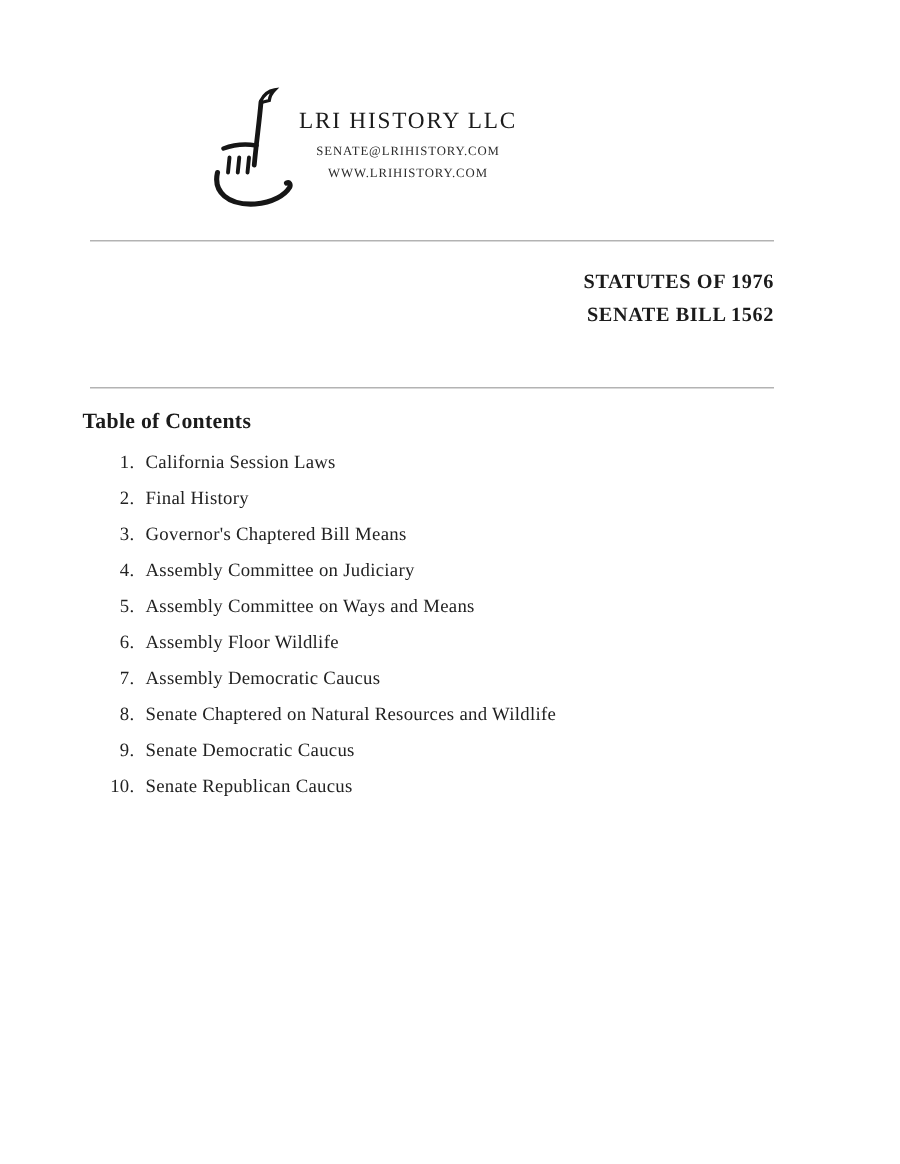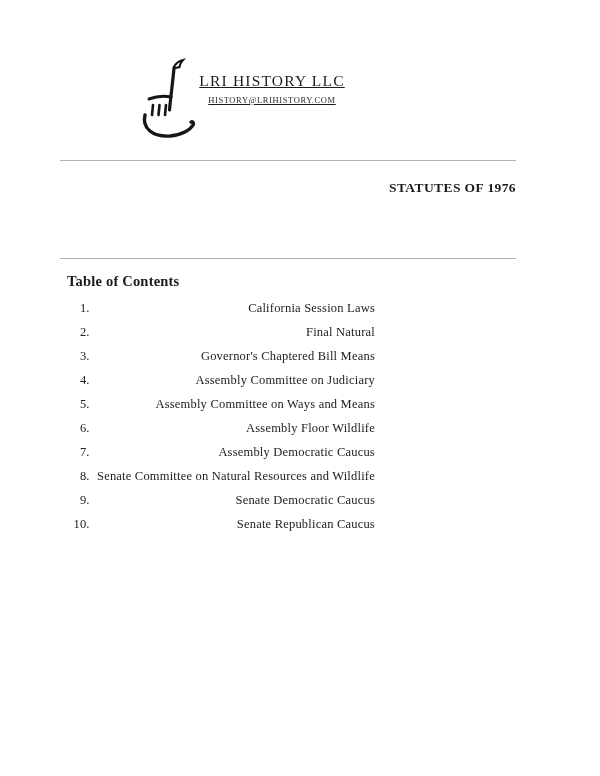--- a/index.html
+++ b/index.html
@@ -1,41 +1,41 @@
 <!DOCTYPE html>
 <html><head>
 <meta charset="utf-8">
 <style>
   html,body{margin:0;padding:0;background:#ffffff;}
   body{width:600px;height:776px;font-family:"Liberation Serif", serif;color:#1c1c1c;}
   .page{position:relative;width:600px;height:776px;background:#ffffff;overflow:hidden;}
 
   
   .logo{position:absolute;left:138px;top:58px;width:74px;height:88px;}
-  .contact{position:absolute;left:0;top:72px;width:544px;text-align:center;text-decoration:underline;}
+  .contact{position:absolute;left:0;top:72px;width:544px;text-align:center;}
   .company{font-size:15.5px;letter-spacing:1.2px;color:#1b1b1b;}
   .contact-line{font-size:8.5px;letter-spacing:0.6px;margin-top:5px;color:#2a2a2a;}
   .phone-line{font-size:8.5px;letter-spacing:0.3px;margin-top:4px;color:#2a2a2a;}
 
   
   .rule{position:absolute;left:60px;right:84px;border-top:1px solid #b3b3b3;height:0;}
   .rule-1{top:160px;}
   .rule-2{top:258px;}
 
   
   .statutes{position:absolute;right:84px;top:177px;text-align:right;font-weight:bold;
             font-size:13.5px;letter-spacing:0.4px;line-height:21.5px;color:#1b1b1b;}
   .statutes div{white-space:pre;}
 
   
-  .toc-title{position:absolute;left:67px;top:273px;font-weight:bold;font-size:14.5px;
+  .toc-title{position:absolute;left:55px;top:273px;font-weight:bold;font-size:14.5px;
              letter-spacing:0.2px;color:#1b1b1b;text-align:center;}
   .toc-list{position:absolute;left:55px;top:302px;margin:0;padding:0 0 0 38px;
             font-size:12.5px;color:#222222;}
-  .toc-list li{margin:0 0 11.5px 0;line-height:12.5px;padding-left:4px;letter-spacing:0.2px;text-align:right;}
+  .toc-list li{margin:0 0 11.5px 0;line-height:12.5px;padding-left:4px;letter-spacing:0.2px;}
 </style>
 </head>
 <body>
 
 <div class="page">
 
   <svg class="logo" viewBox="0 0 74 88" fill="none" stroke="#161616" stroke-linecap="round">
 
     <path d="M36 9 q3 -6 9 -7 q-3 3 -3.5 7 l-4 1" stroke-width="2.2"></path>
 
@@ -45,39 +45,41 @@
 
     <path d="M15 47 L14 57" stroke-width="2.6"></path>
     <path d="M21.5 47 L20.5 57" stroke-width="2.6"></path>
     <path d="M28 47 L27 57" stroke-width="2.6"></path>
 
     <path d="M7 57 C4 70 14 79 32 78 C44 77 52 72 55 67 C56 65 55 63 53 64" stroke-width="3.4"></path>
   </svg>
 
   <div class="contact">
     <div class="company">LRI HISTORY LLC</div>
-    <div class="contact-line">HISTORY@LRIHISTORY.COM</div>
+    <div class="contact-line">SENATE@LRIHISTORY.COM</div>
+    <div class="contact-line">WWW.LRIHISTORY.COM</div>
   </div>
 
   <div class="rule rule-1"></div>
 
   <div class="statutes">
     <div>STATUTES OF 1976</div>
+    <div>SENATE BILL 1562</div>
   </div>
 
   <div class="rule rule-2"></div>
 
   <div class="toc-title">Table of Contents</div>
 
   <ol class="toc-list">
     <li>California Session Laws</li>
-    <li>Final Natural</li>
+    <li>Final History</li>
     <li>Governor's Chaptered Bill Means</li>
     <li>Assembly Committee on Judiciary</li>
     <li>Assembly Committee on Ways and Means</li>
     <li>Assembly Floor Wildlife</li>
     <li>Assembly Democratic Caucus</li>
-    <li>Senate Committee on Natural Resources and Wildlife</li>
+    <li>Senate Chaptered on Natural Resources and Wildlife</li>
     <li>Senate Democratic Caucus</li>
     <li>Senate Republican Caucus</li>
   </ol>
 
 </div>
 
 </body></html>

